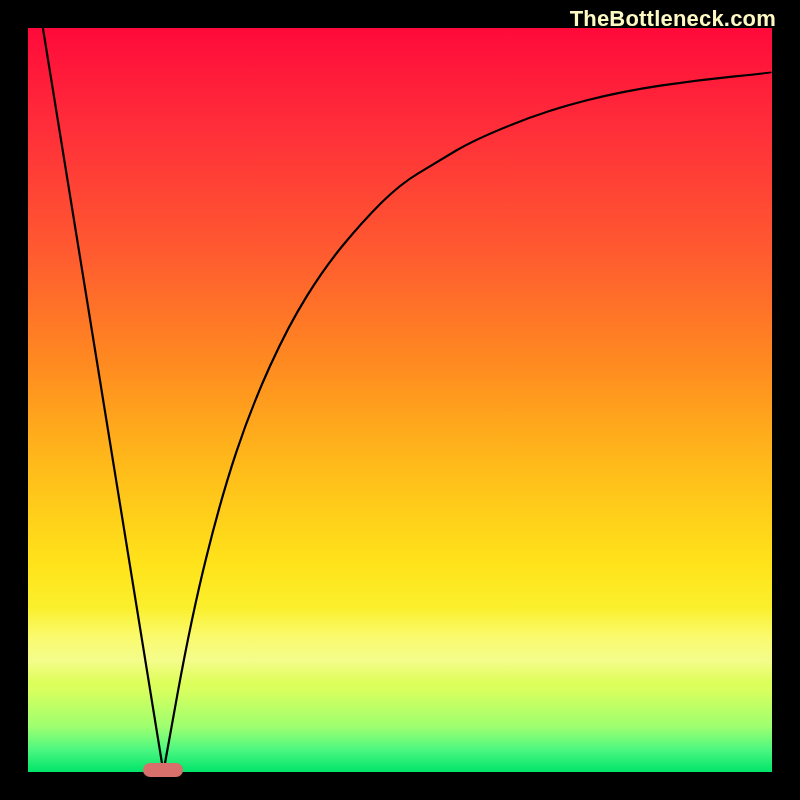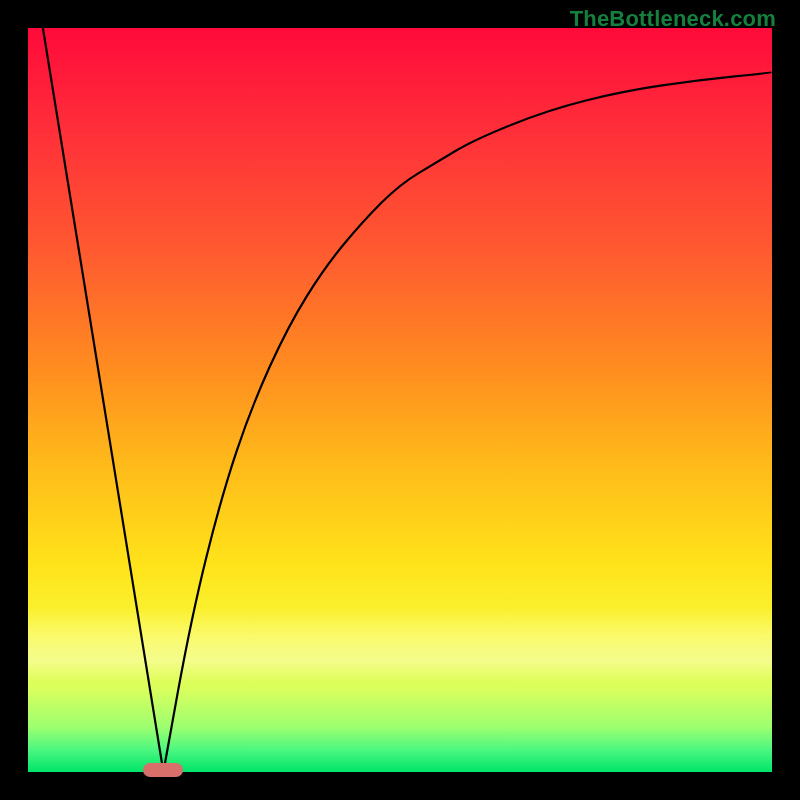--- a/index.html
+++ b/index.html
@@ -17,21 +17,21 @@
     background: #000;
     box-sizing: border-box;
   }
   .attribution {
     position: absolute;
     top: 6px;
     right: 24px;
     font-family: Arial, Helvetica, sans-serif;
     font-size: 22px;
     font-weight: 600;
-    color: #15803d;
+    color: #fef9c3;
     letter-spacing: 0.2px;
   }
   .plot-area {
     position: absolute;
     left: 28px;
     top: 28px;
     width: 744px;
     height: 744px;
     background: linear-gradient(to bottom,
       #ff0a3a 0%,

